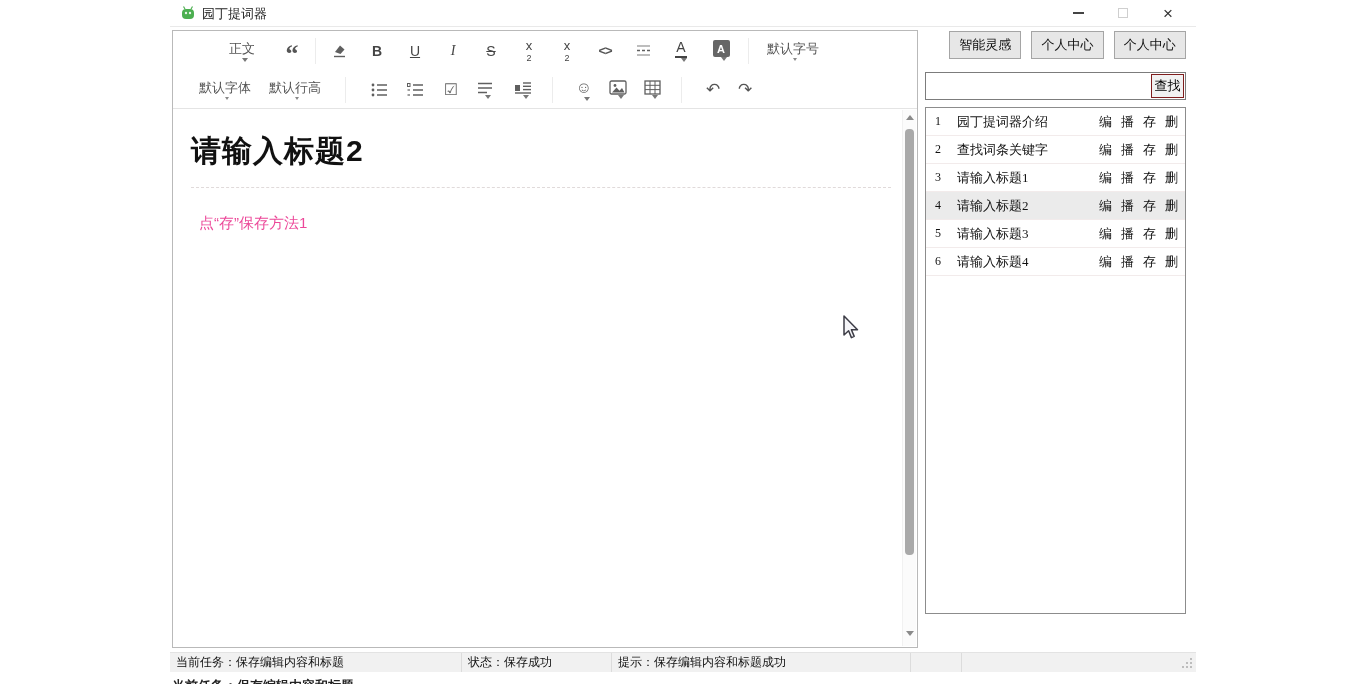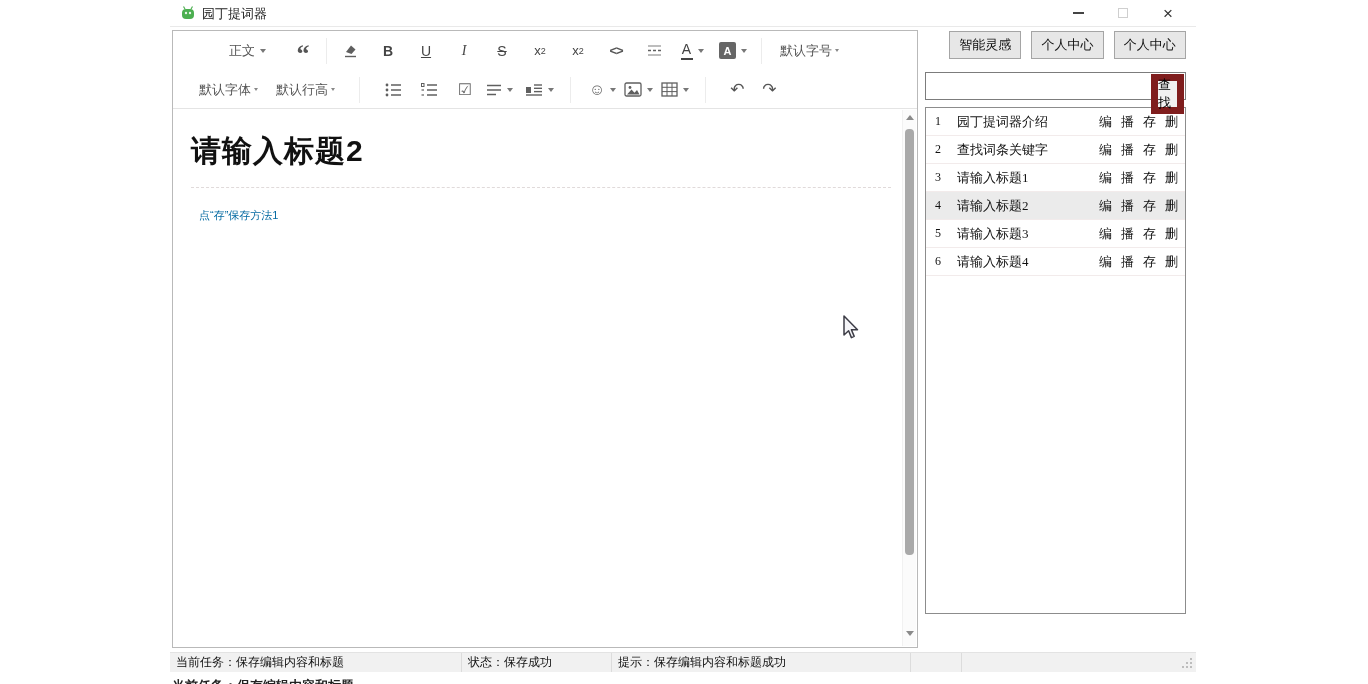--- a/index.html
+++ b/index.html
@@ -17,21 +17,21 @@
   .closex { font-size:17px; color:#333; line-height:1; }
 
   
   #editor-panel { left:172px; top:30px; width:746px; height:618px;
                   border:1px solid #b9b9b9; background:#fff; }
   #toolbar { height:78px; border-bottom:1px solid #e4e4e4; }
   .tb-row { height:39px; display:flex; align-items:center; }
   .tb-row1 { padding-left:56px; }
   .tb-row2 { padding-left:26px; }
   .tbtn { min-width:26px; height:28px; display:flex; align-items:center; justify-content:center;
-          color:#444; font-size:14px; cursor:default; }
+          color:#444; font-size:14px; cursor:default;flex-direction:column; }
   .tb-sep { width:1px; height:26px; background:#ececec; margin:0 10px; flex:none; }
   .tb-label { font-size:13px; color:#555; }
   .caret { width:0; height:0; border-left:3.5px solid transparent; border-right:3.5px solid transparent;
            border-top:4.5px solid #777; margin-left:5px; display:inline-block; }
   .caret.small { border-left-width:2.5px; border-right-width:2.5px; border-top-width:3.5px; margin-left:3px; border-top-color:#888; }
   .quote-glyph { font-family:"Liberation Serif", serif; font-weight:bold; font-size:26px; color:#555;
                  height:20px; line-height:26px; overflow:hidden; }
   .b-bold { font-weight:bold; }
   .u-under { text-decoration:underline; }
   .i-italic { font-style:italic; font-family:"Liberation Serif", serif; }
@@ -42,41 +42,41 @@
   .a-color { display:flex; flex-direction:column; align-items:center; line-height:1; }
   .a-color .bar { width:12px; height:2px; background:#444; margin-top:2px; }
   .a-bg { width:17px; height:17px; background:#666; border-radius:2px; color:#fff;
           display:flex; align-items:center; justify-content:center; font-size:11px; font-weight:bold; }
   .glyph16 { font-size:16px; color:#666; }
   .glyph17 { font-size:17px; color:#555; }
 
   #editor-content { padding:22px 40px 0 18px; }
   #doc-title { font-size:30px; font-weight:bold; color:#111; letter-spacing:1px; }
   #doc-divider { margin-top:15px; border-bottom:1px dashed #e0dada; width:700px; }
-  #doc-body { margin-top:20px; padding-left:8px; font-size:11px; color:#0369a1; }
+  #doc-body { margin-top:26px; padding-left:8px; font-size:15px; color:#ec4899; }
 
   
   #ed-scrollbar { right:1px; top:79px; width:14px; height:536px; background:#fbfbfb; border-left:1px solid #f1f1f1; }
   .sb-arrow { width:0; height:0; margin:5px auto; }
   .sb-up { border-left:4px solid transparent; border-right:4px solid transparent; border-bottom:5px solid #8a8a8a; }
   .sb-down { border-left:4px solid transparent; border-right:4px solid transparent; border-top:5px solid #8a8a8a; position:absolute; bottom:5px; left:3px; }
   #sb-thumb { position:absolute; left:2px; top:19px; width:9px; height:426px; background:#a9a9a9; border-radius:4px; }
 
   
   #right-panel { left:925px; top:31px; width:261px; font-family:"Liberation Serif", serif; }
   #top-buttons { display:flex; gap:10px;padding-left:24px; }
   .gbtn { height:28px; background:#e7e7e7; border:1px solid #a5a5a5; font-size:13px; color:#111;
           display:flex; align-items:center; justify-content:center; font-family:"Liberation Serif", serif; }
   .gbtn.flex1 { flex:1; }
   #add-entry { margin-top:6px; width:100%; }
   #search-row { margin-top:13px; position:relative; height:28px; }
   #search-input { width:100%; height:28px; border:1px solid #7c7c7c; padding:0 40px 0 6px;
                   font-size:13px; font-family:"Liberation Serif", serif; outline:none; }
-  #search-btn { position:absolute; right:2px; top:2px; width:33px; height:40px; background:#f1f1f1;
-                border:7px solid #7f1d1d; font-size:13px; display:flex; align-items:center; justify-content:center; }
+  #search-btn { position:absolute; right:2px; top:2px; width:33px; height:24px; background:#f1f1f1;
+                border:1px solid #7f1d1d; font-size:13px; display:flex; align-items:center; justify-content:center; }
   #list-box { margin-top:7px; height:507px; border:1px solid #8c8c8c; background:#fff; overflow:hidden; }
   .entry-row { height:28px; display:flex; align-items:center; padding:0 7px 0 9px;
                border-bottom:1px solid #f2ebeb; font-size:13px; color:#111; }
   .entry-row.selected { background:#ebebeb; }
   .e-num { width:22px; font-size:12px; }
   .e-title { flex:1; }
   .e-act { margin-left:9px; }
 
   
   #statusbar { left:170px; top:652px; width:1026px; height:20px; background:#f1f1f1;

